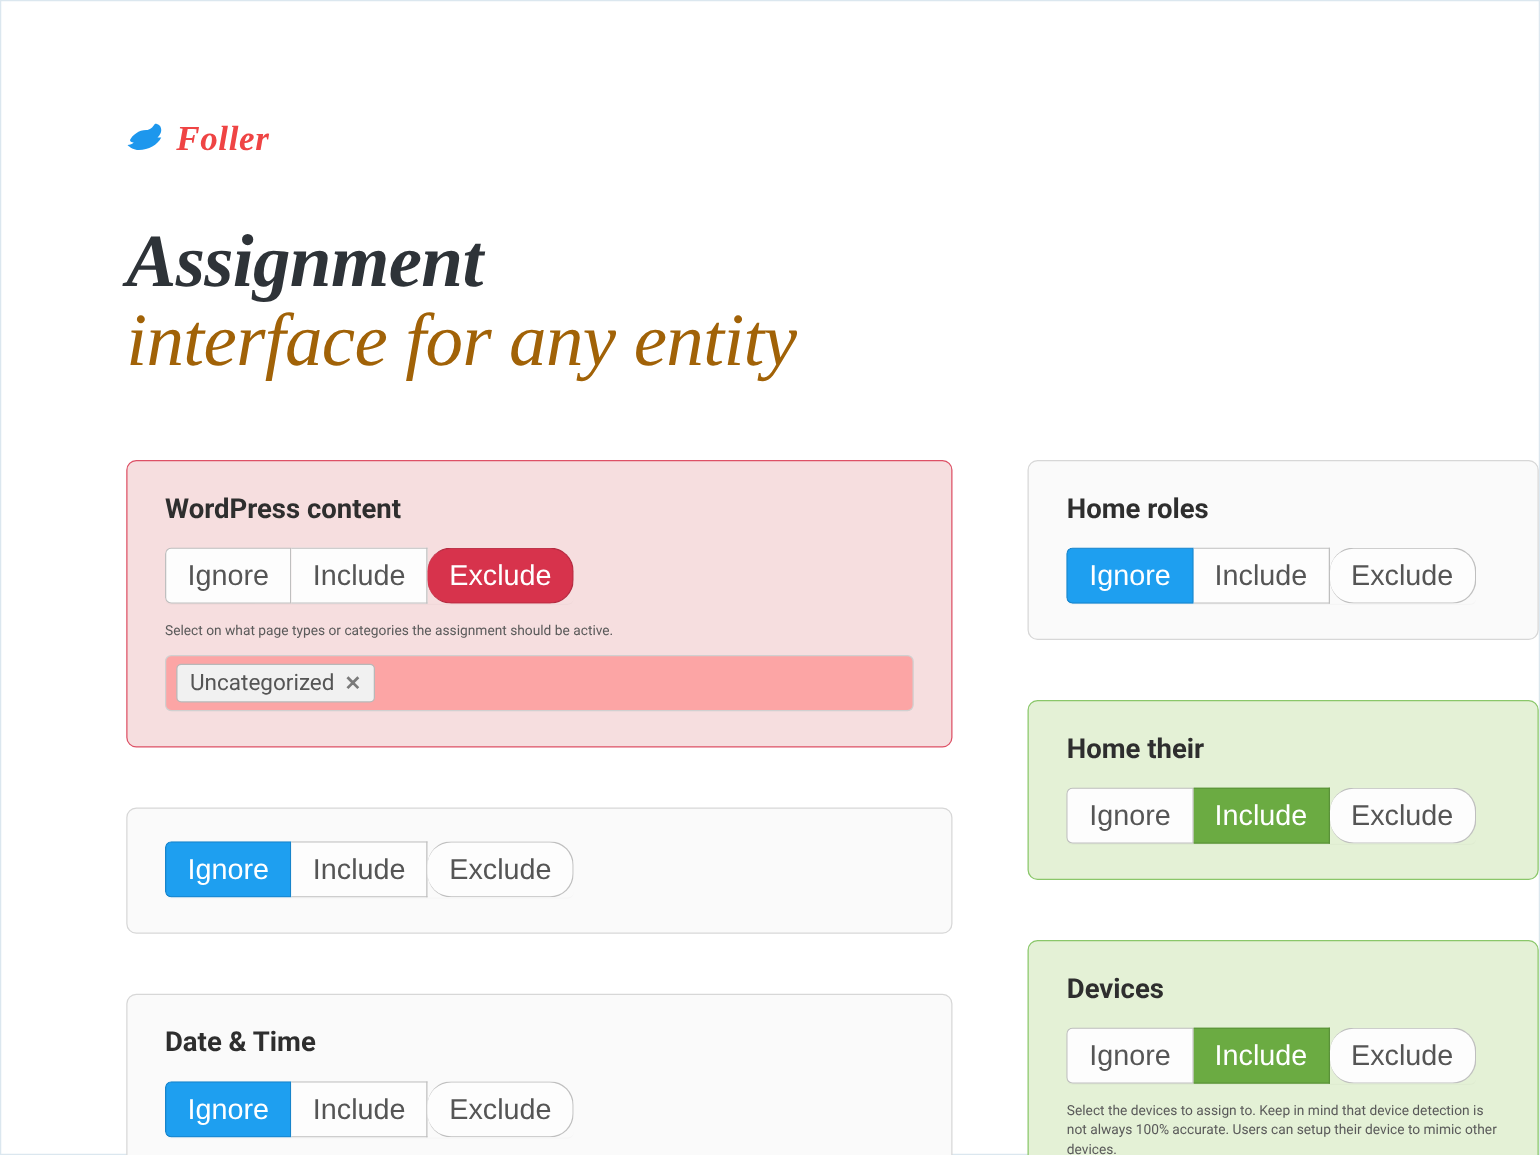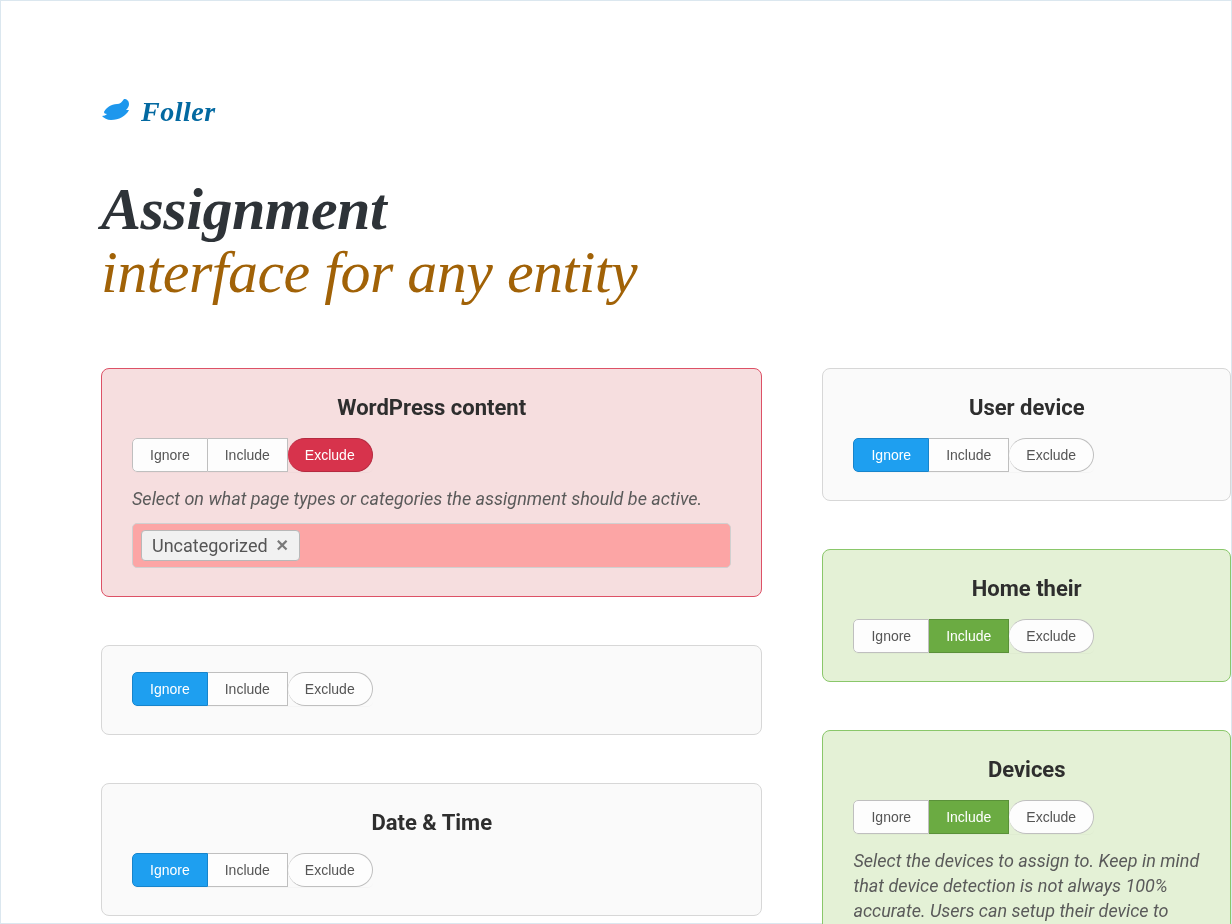--- a/index.html
+++ b/index.html
@@ -3,46 +3,46 @@
 <meta charset="utf-8">
 <style>
 * { margin: 0; padding: 0; box-sizing: border-box; }
 body { font-family: -apple-system, BlinkMacSystemFont, "Segoe UI", Roboto, Helvetica, Arial, sans-serif; background: #fff; color: #2a2a2a; overflow: hidden; width: 1232px; height: 924px; position: relative; }
 .page-border { border: 1px solid #dbe7ef; width: 1232px; height: 924px; padding: 0; }
 
 .container { padding: 95px 0 0 100px; position: relative; }
 
 .logo-row { display: flex; align-items: center; gap: 10px; margin-bottom: 50px; }
 .logo-icon { color: #1d97ed; }
-.logo-text { font-family: Georgia, "Times New Roman", serif; font-style: italic; font-weight: 700; font-size: 28px; color: #0369a1; letter-spacing: 0.5px; }
+.logo-text { font-family: Georgia, "Times New Roman", serif; font-style: italic; font-weight: 700; font-size: 28px; color: #ef4444; letter-spacing: 0.5px; }
 
 .hero h1 { font-family: Georgia, "Times New Roman", serif; font-style: italic; font-weight: 900; font-size: 60px; line-height: 1.05; letter-spacing: -0.5px; }
 .hero h1 .line1 { color: #2e3338; display: block; margin-top: 42px; }
 .hero h1 .line2 { color: #a16207; display: block; font-weight: 400; }
 
 .panels { margin-top: 64px; display: flex; gap: 60px; align-items: flex-start; position: relative; }
 .col { display: flex; flex-direction: column; gap: 48px; }
 .col-left { width: 680px; }
 .col-right { width: 420px; margin-top: 0; }
 
 .card { border: 1px solid #d7d7d7; border-radius: 8px; background: #fafafa; padding: 26px 30px 28px 30px; }
 .card.exclude { border-color: #dd5166; background: #f6dedf; }
 .card.include { border-color: #8ac76a; background: #e4f1d6; }
 
-.card-title { font-size: 22px; font-weight: 700; color: #2e2e2e; margin-bottom: 18px; text-align: center; }
+.card-title { font-size: 22px; font-weight: 700; color: #2e2e2e; margin-bottom: 18px; }
 
 .btn-group { display: inline-flex; border-radius: 5px; overflow: hidden; box-shadow: 0 1px 0 rgba(0,0,0,0.02); }
-.btn { padding: 8px 17px; font-size: 14px; background: #fdfdfd; color: #555; border: 1px solid #bfbfbf; border-left-width: 0; cursor: pointer; }
+.btn { padding: 8px 17px; font-size: 23px; background: #fdfdfd; color: #555; border: 1px solid #bfbfbf; border-left-width: 0; cursor: pointer; }
 .btn:first-child { border-left-width: 1px; border-top-left-radius: 5px; border-bottom-left-radius: 5px; }
 .btn:last-child { border-top-right-radius: 5px; border-bottom-right-radius: 5px; border-radius: 19px; }
 .btn.active-ignore { background: #1e9ff0; color: #fff; border-color: #1784cb; }
 .btn.active-include { background: #6bab42; color: #fff; border-color: #5a9139; }
 .btn.active-exclude { background: #d7334c; color: #fff; border-color: #b52a40; }
 
-.helper { font-size: 18px; color: #5a5a5a; margin-top: 14px; line-height: 1.4; font-style: italic; }
+.helper { font-size: 11px; color: #5a5a5a; margin-top: 14px; line-height: 1.4; }
 
 .tag-input { margin-top: 12px; background: #fca5a5; border: 1px solid #d0d0d0; border-radius: 5px; padding: 6px 8px; min-height: 44px; display: flex; align-items: center; flex-wrap: wrap; gap: 6px; }
 .tag { display: inline-flex; align-items: center; gap: 6px; background: #f1f1f1; border: 1px solid #b8b8b8; border-radius: 4px; padding: 4px 8px 4px 10px; font-size: 18px; color: #555; }
 .tag .x { color: #7a7a7a; font-weight: 700; font-size: 16px; cursor: pointer; padding: 0 2px; }
 </style>
 </head>
 <body>
 <div class="page-border">
 
 <div class="container">
@@ -98,21 +98,21 @@
           <button class="btn">Include</button>
           <button class="btn">Exclude</button>
         </div>
       </div>
 
     </div>
 
     <div class="col col-right">
 
       <div class="card">
-        <div class="card-title">User device</div>
+        <div class="card-title">Home roles</div>
         <div class="btn-group">
           <button class="btn active-ignore">Ignore</button>
           <button class="btn">Include</button>
           <button class="btn">Exclude</button>
         </div>
       </div>
 
       <div class="card include">
         <div class="card-title">Home their</div>
         <div class="btn-group">

